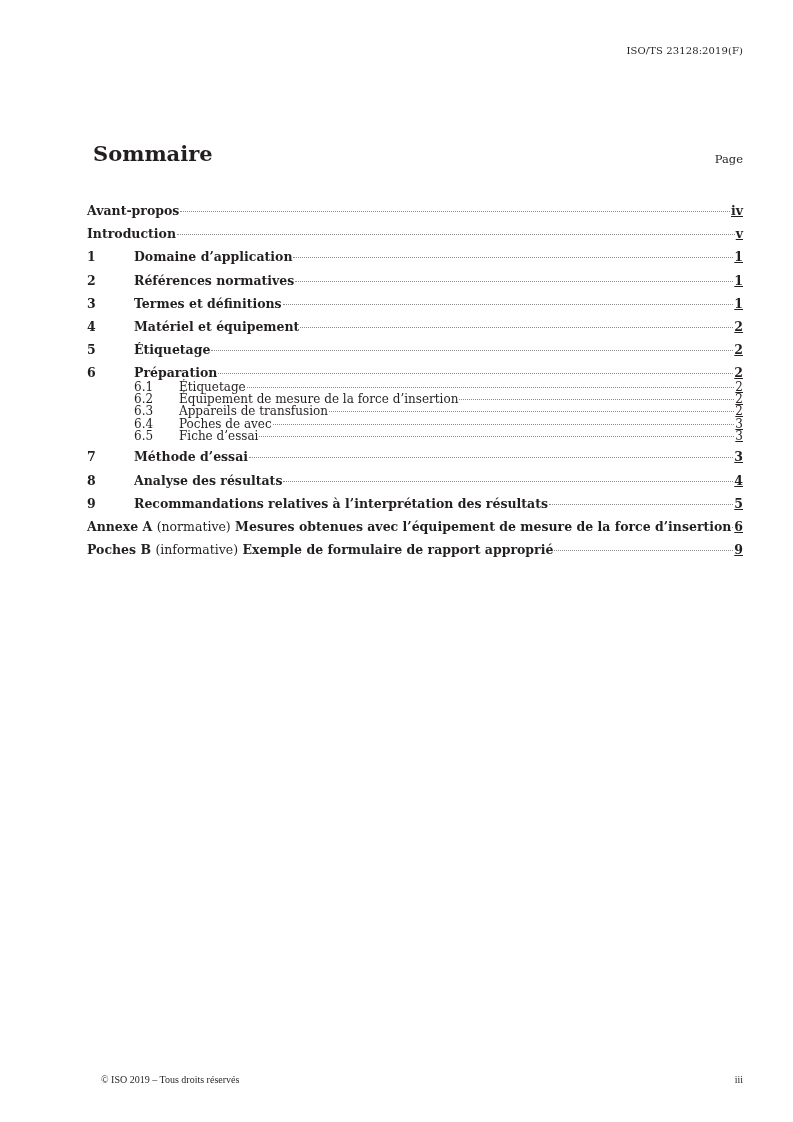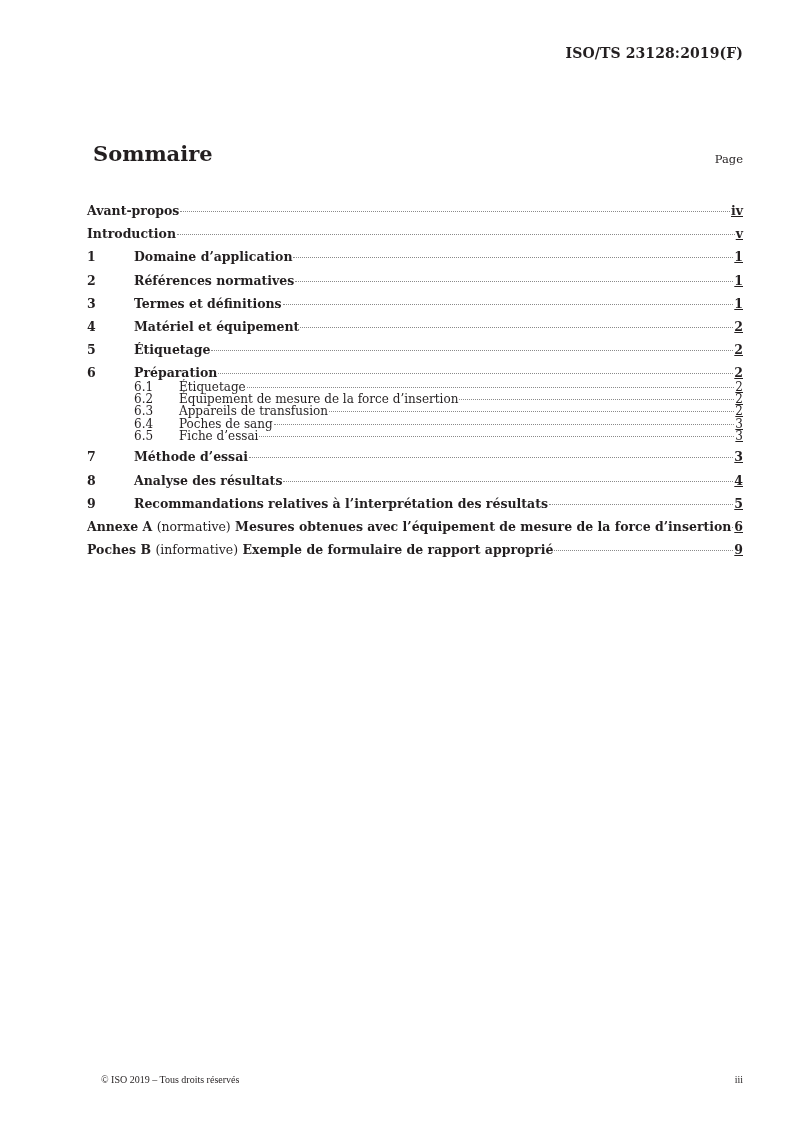--- a/index.html
+++ b/index.html
@@ -3,21 +3,21 @@
   <meta charset="utf-8">
   <style>
     html, body { margin: 0; padding: 0; background: #ffffff; }
     body {
       width: 793px; height: 1122px; position: relative; overflow: hidden;
       font-family: "DejaVu Serif", "Liberation Serif", serif;
       color: #231f20;
     }
     .header {
       position: absolute; top: 45px; right: 50px;
-      font-weight: bold; font-size: 14px; letter-spacing: 0.1px;
+      font-weight: normal; font-size: 10px; letter-spacing: 0.1px;
     }
     .title-row {
       position: absolute; top: 112px; left: 93px; right: 50px;
       display: flex; justify-content: space-between; align-items: flex-end;
     }
     .title { font-size: 21px; font-weight: bold; }
     .page-label { font-size: 11.5px; margin-top: 40px; }
     .toc { position: absolute; top: 155px; left: 87px; right: 50px; margin-top: 44px; }
     .entry {
       display: flex; align-items: baseline; font-size: 12.5px; font-weight: bold;
@@ -115,21 +115,21 @@
     <span class="pg">2</span>
   </div>
   <div class="entry sub">
     <span class="subnum">6.3</span>
     <span class="label">Appareils de transfusion</span>
     <span class="leader"></span>
     <span class="pg">2</span>
   </div>
   <div class="entry sub">
     <span class="subnum">6.4</span>
-    <span class="label">Poches de sang</span>
+    <span class="label">Poches de avec</span>
     <span class="leader"></span>
     <span class="pg">3</span>
   </div>
   <div class="entry sub">
     <span class="subnum">6.5</span>
     <span class="label">Fiche d’essai</span>
     <span class="leader"></span>
     <span class="pg">3</span>
   </div>
 

